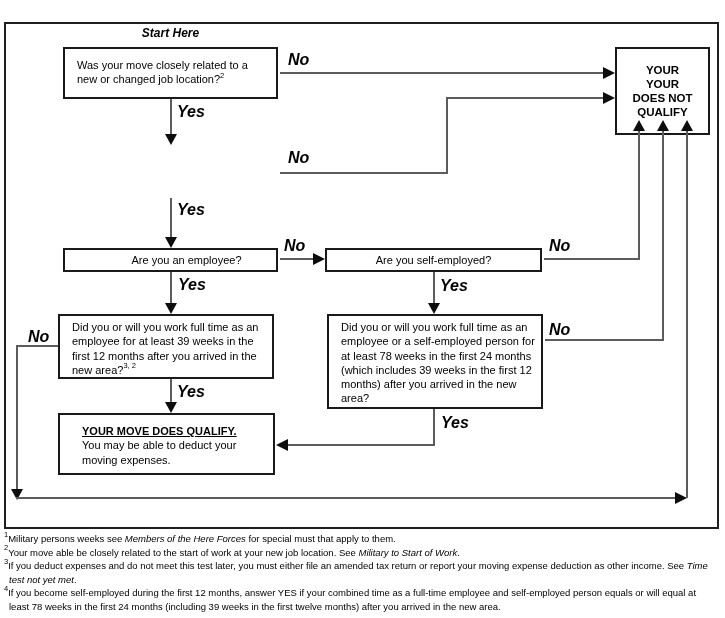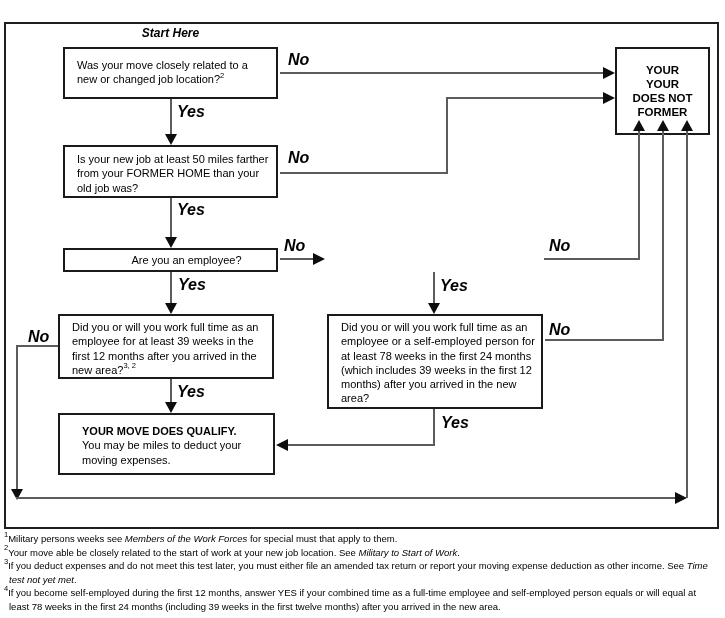--- a/index.html
+++ b/index.html
@@ -34,63 +34,63 @@
   .ah-d{position:absolute;width:0;height:0;border-left:6px solid transparent;
         border-right:6px solid transparent;border-top:11px solid #0d0d0d;}
   .ah-u{position:absolute;width:0;height:0;border-left:6px solid transparent;
         border-right:6px solid transparent;border-bottom:11px solid #0d0d0d;}
 
   .lbl{position:absolute;font-size:16px;font-weight:bold;font-style:italic;white-space:nowrap;}
 
   .footnotes{position:absolute;left:4px;top:532px;width:712px;font-size:9.5px;line-height:13.6px;}
   .footnote{padding-left:5px;text-indent:-5px;}
   .footnote i{font-style:italic;}
-  .qualify-head{font-weight:bold;}
+  .qualify-head{font-weight:bold;text-decoration:underline;}
 </style>
 </head>
 <body>
 
 <div id="page">
 
 
   <div class="frame"></div>
 
   <div class="start-here">Start Here</div>
 
   <div class="box qleft" style="left:63px;top:47px;width:215px;height:52px;padding-top:9px;">
     <span>Was your move closely related to a new or changed job location?</span><sup class="fn">2</sup>
   </div>
 
-  <div class="box qleft" style="left:63px;top:145px;width:215px;height:53px;padding-top:5px;">
-    <span>Is your new job at least 50 miles farther from your FORMER HOME than your old job was?</span>
-  </div>
 
   <div class="box qcenter" style="left:63px;top:248px;width:215px;height:24px;padding-left:32px;">
     <span>Are you an employee?</span>
   </div>
 
+  <div class="box qcenter" style="left:325px;top:248px;width:217px;height:24px;">
+    <span>Are you self-employed?</span>
+  </div>
 
   <div class="box qleft" style="left:58px;top:314px;width:216px;height:65px;padding-top:4px;">
     <span>Did you or will you work full time as an employee for at least 39 weeks in the first 12 months after you arrived in the new area?</span><sup class="fn">3, 2</sup>
   </div>
 
   <div class="box qleft" style="left:327px;top:314px;width:216px;height:95px;padding-top:4px;">
     <span>Did you or will you work full time as an employee or a self-employed person for at least 78 weeks in the first 24 months (which includes 39 weeks in the first 12 months) after you arrived in the new area?</span>
   </div>
 
   <div class="box result" style="left:58px;top:413px;width:217px;height:62px;padding:9px 8px 0 22px;">
     <div class="qualify-head">YOUR MOVE DOES QUALIFY.</div>
-    <div>You may be miles to deduct your moving expenses.</div>
+    <div>You may be able to deduct your moving expenses.</div>
   </div>
 
   <div class="box nq" style="left:615px;top:47px;width:95px;height:88px;">
     <span>YOUR</span>
     <span>YOUR</span>
     <span>DOES NOT</span>
-    <span>FORMER</span>
+    <span>QUALIFY</span>
   </div>
 
   <div class="hline" style="left:280px;top:72px;width:325px;"></div>
   <div class="ah-r" style="left:603px;top:67px;"></div>
 
   <div class="vline" style="left:170px;top:99px;height:38px;"></div>
   <div class="ah-d" style="left:165px;top:134px;"></div>
 
   <div class="hline" style="left:280px;top:172px;width:168px;"></div>
   <div class="vline" style="left:446px;top:97px;height:77px;"></div>
@@ -140,21 +140,21 @@
   <div class="lbl" style="left:178px;top:276px;">Yes</div>
   <div class="lbl" style="left:549px;top:237px;">No</div>
   <div class="lbl" style="left:440px;top:277px;">Yes</div>
   <div class="lbl" style="left:549px;top:321px;">No</div>
   <div class="lbl" style="left:28px;top:328px;">No</div>
   <div class="lbl" style="left:177px;top:383px;">Yes</div>
   <div class="lbl" style="left:441px;top:414px;">Yes</div>
 
   <div class="footnotes">
     <div class="footnote">
-      <sup class="fn">1</sup><span>Military persons weeks see </span><i>Members of the Work Forces</i><span> for special must that apply to them.</span>
+      <sup class="fn">1</sup><span>Military persons weeks see </span><i>Members of the Here Forces</i><span> for special must that apply to them.</span>
     </div>
     <div class="footnote">
       <sup class="fn">2</sup><span>Your move able be closely related to the start of work at your new job location. See </span><i>Military to Start of Work</i><span>.</span>
     </div>
     <div class="footnote">
       <sup class="fn">3</sup><span>If you deduct expenses and do not meet this test later, you must either file an amended tax return or report your moving expense deduction as other income. See </span><i>Time test not yet met</i><span>.</span>
     </div>
     <div class="footnote">
       <sup class="fn">4</sup><span>If you become self-employed during the first 12 months, answer YES if your combined time as a full-time employee and self-employed person equals or will equal at least 78 weeks in the first 24 months (including 39 weeks in the first twelve months) after you arrived in the new area.</span><i></i><span></span>
     </div>

